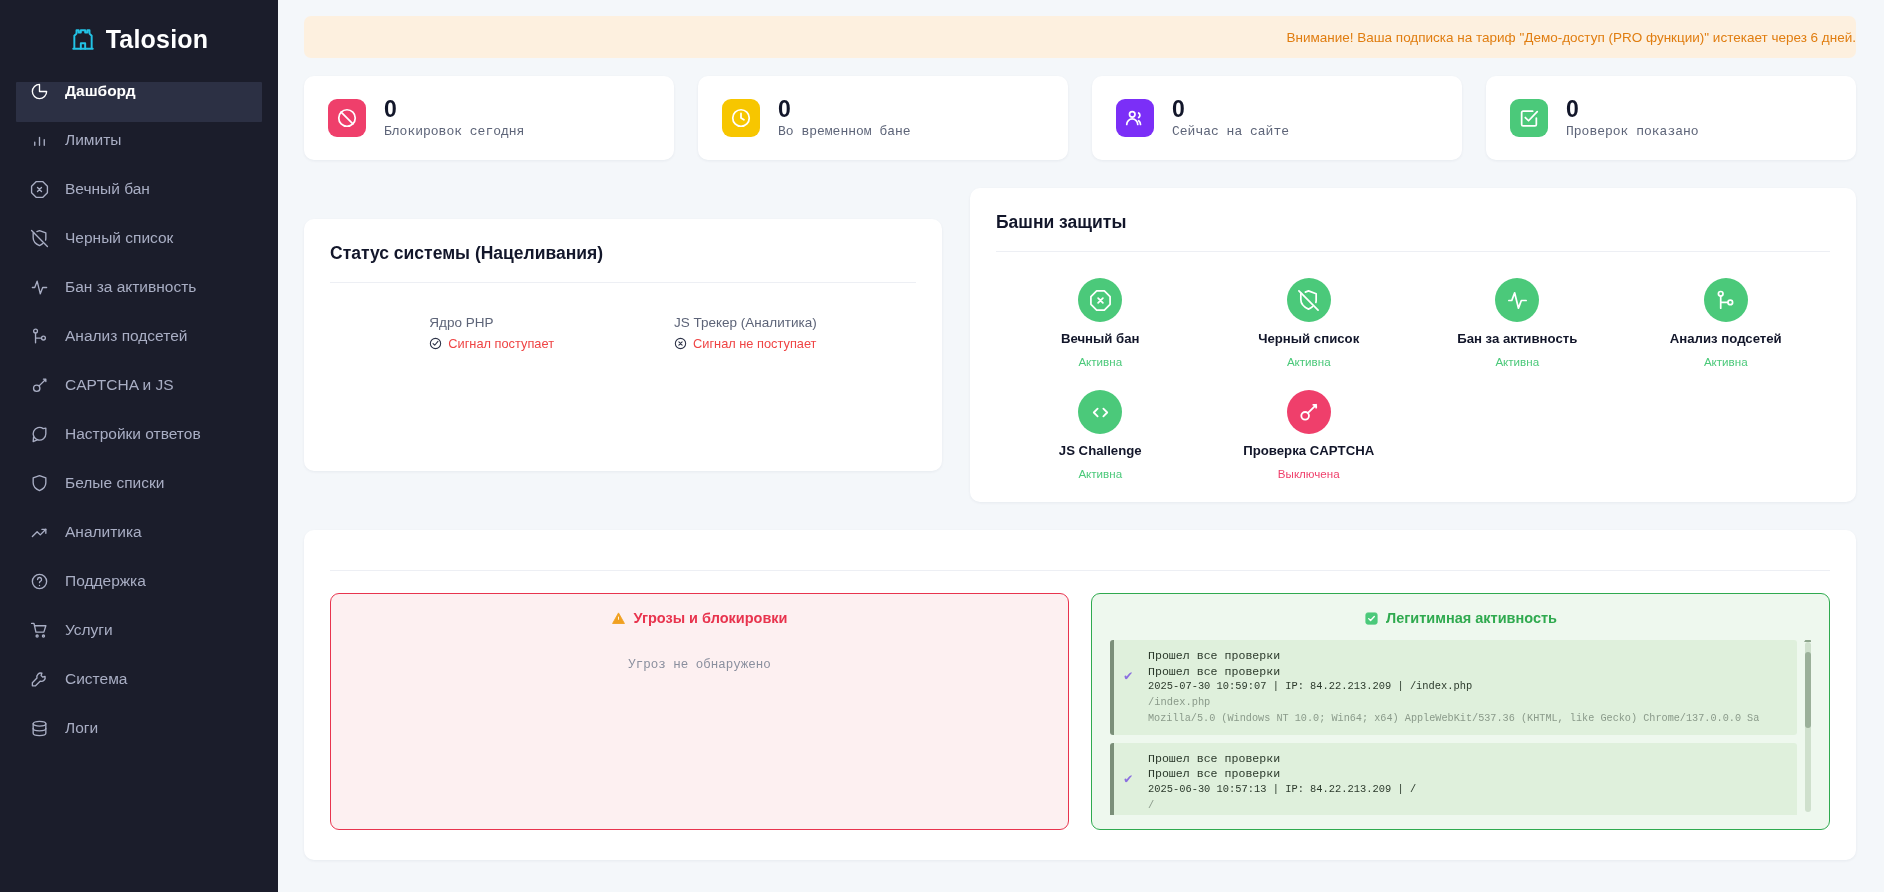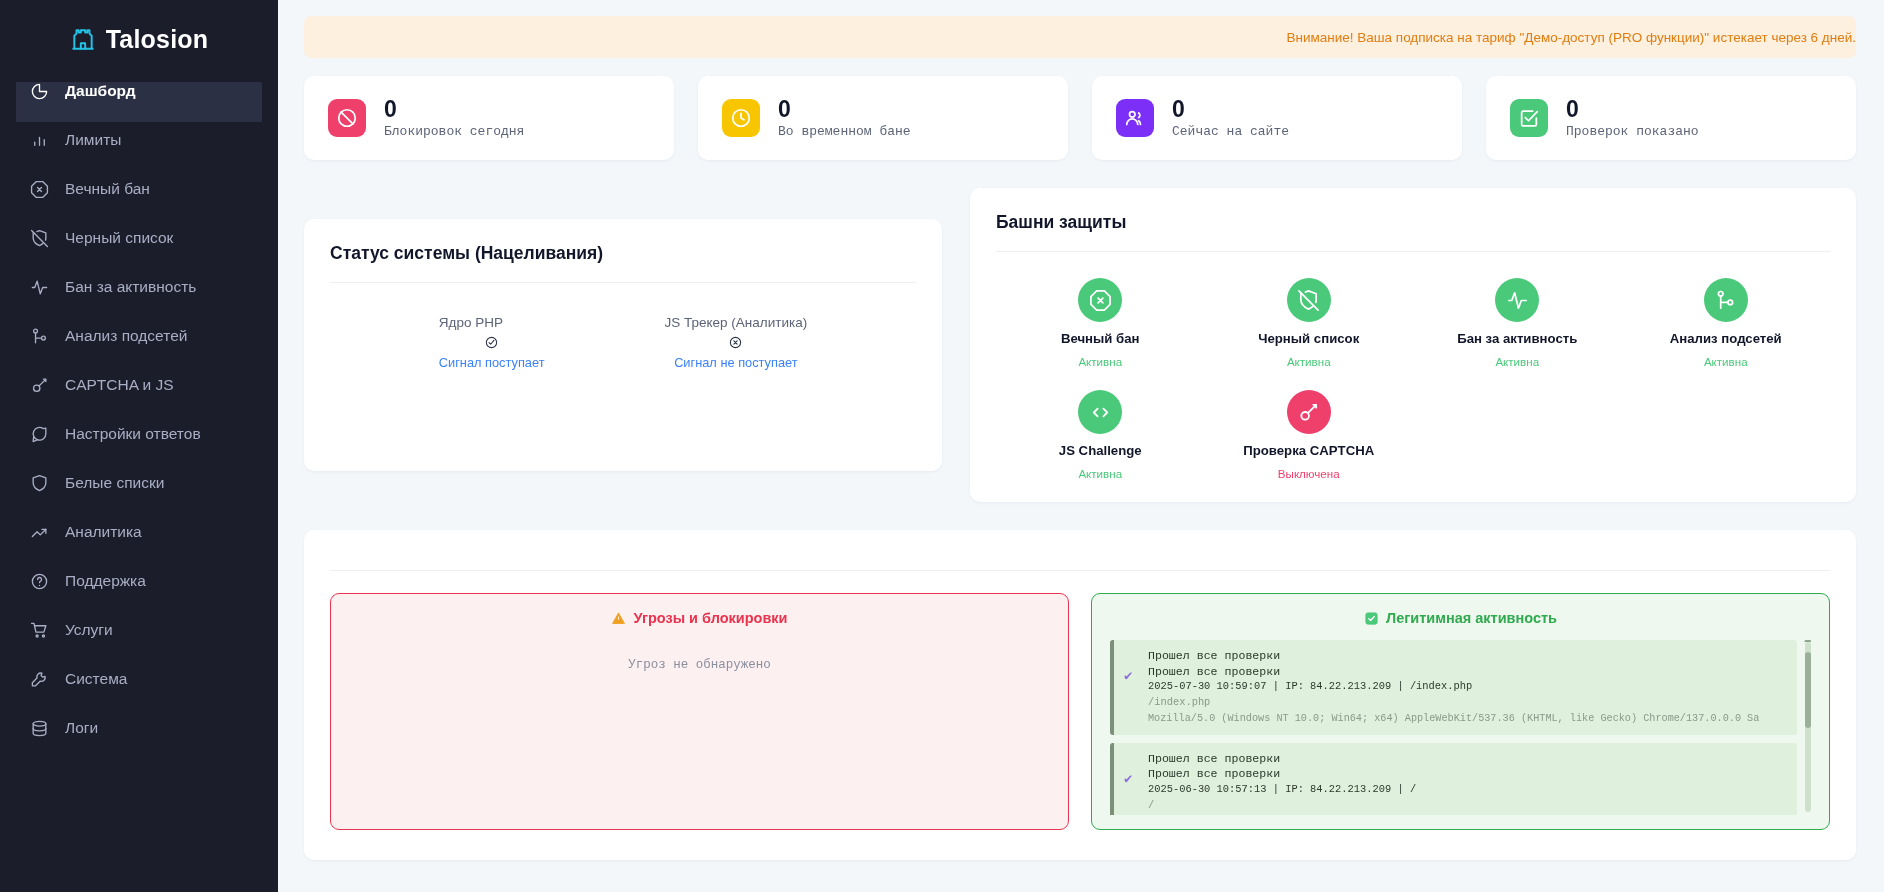--- a/index.html
+++ b/index.html
@@ -113,21 +113,21 @@
 
   .status-panel { flex: 0 0 638px; height: 252px; display: flex; flex-direction: column; }
   .status-grid {
     display: flex;
     justify-content: center;
     gap: 120px;
     padding-top: 32px;
   }
   .status-col { display: flex; flex-direction: column; gap: 6px; }
   .status-name { font-size: 13.5px; color: #5d6478; }
-  .status-line { display: flex; align-items: center; gap: 6px; font-size: 12.8px; color: #3b82f6; flex-direction: column; }
+  .status-line { display: flex; align-items: center; gap: 6px; font-size: 12.8px; color: #ef4444; }
   .status-line svg { width: 13px; height: 13px; display: block; flex: 0 0 13px; }
 
   .towers-panel { flex: 1 1 auto; min-height: 276px; }
   .towers-grid {
     display: grid;
     grid-template-columns: repeat(4, 1fr);
     row-gap: 22px;
     padding-top: 26px;
   }
   .tower { display: flex; flex-direction: column; align-items: center; gap: 9px; cursor: pointer; }

